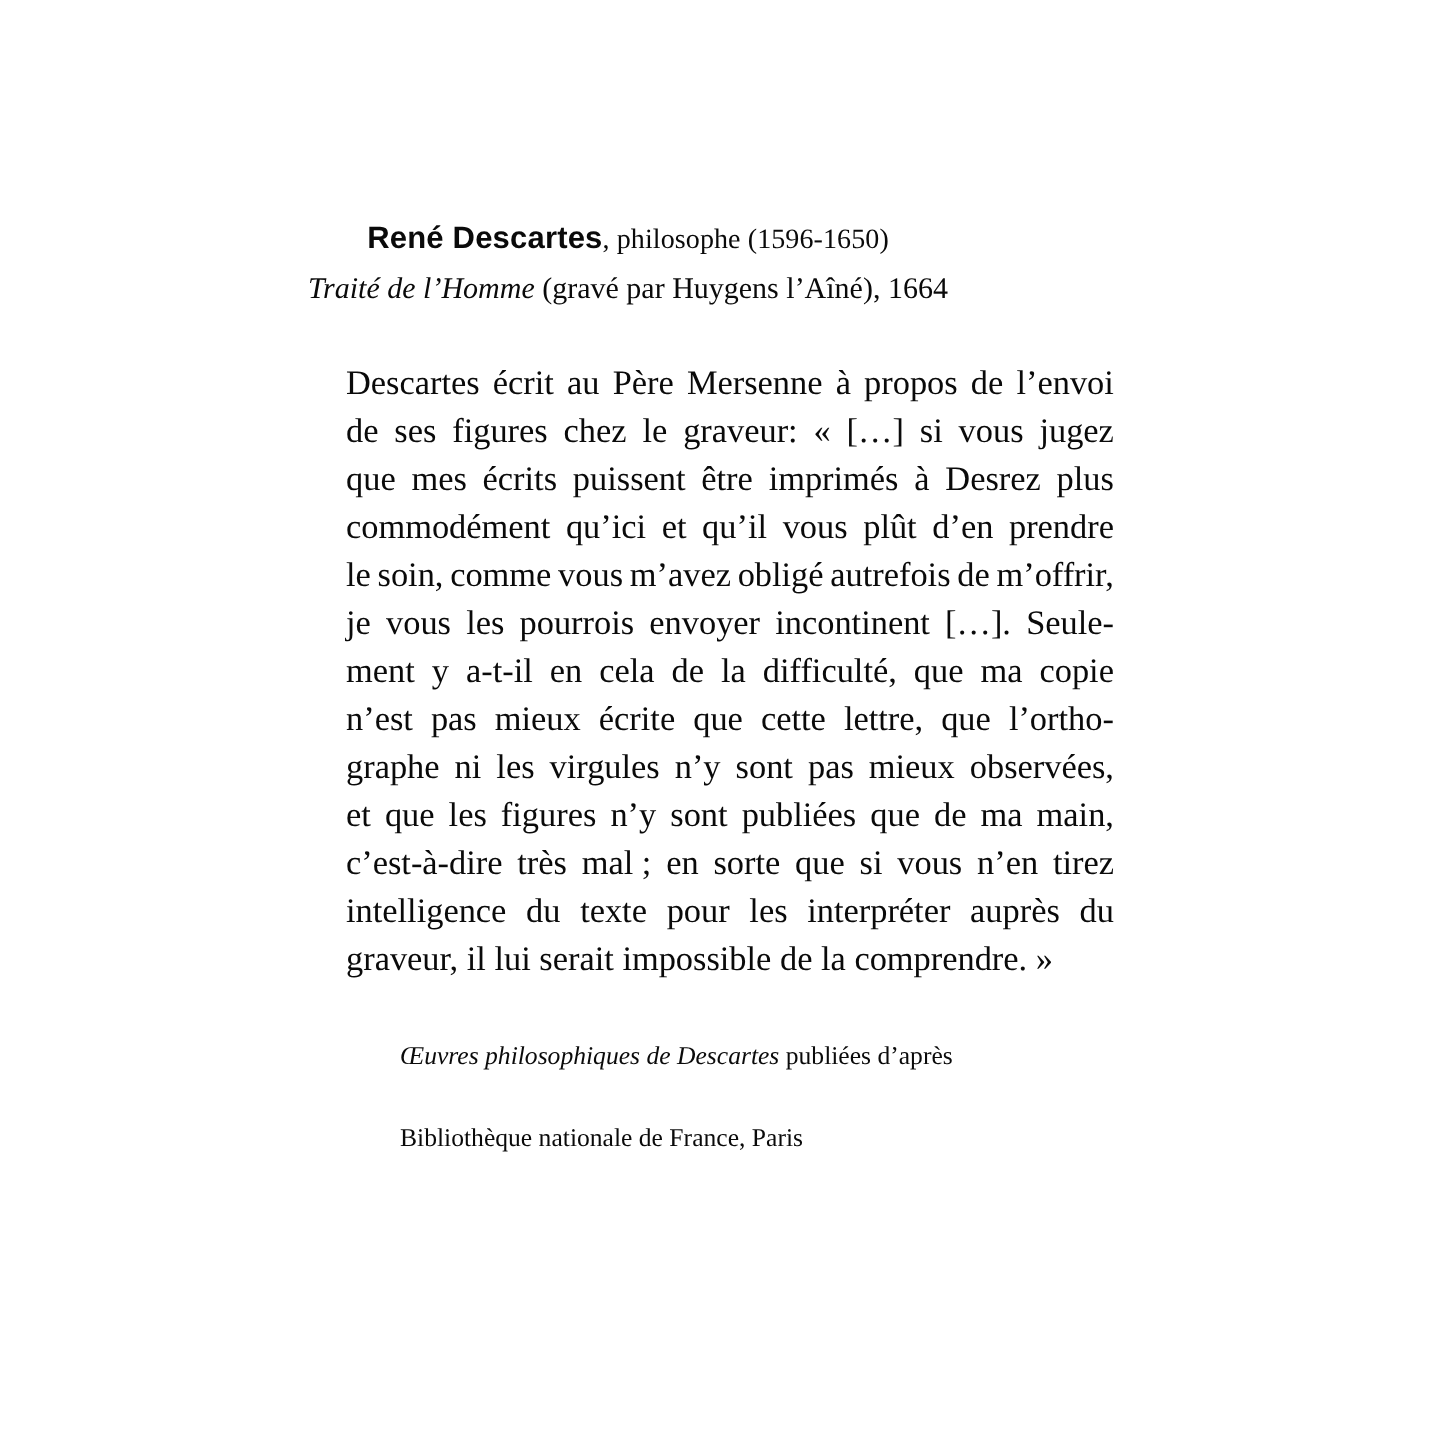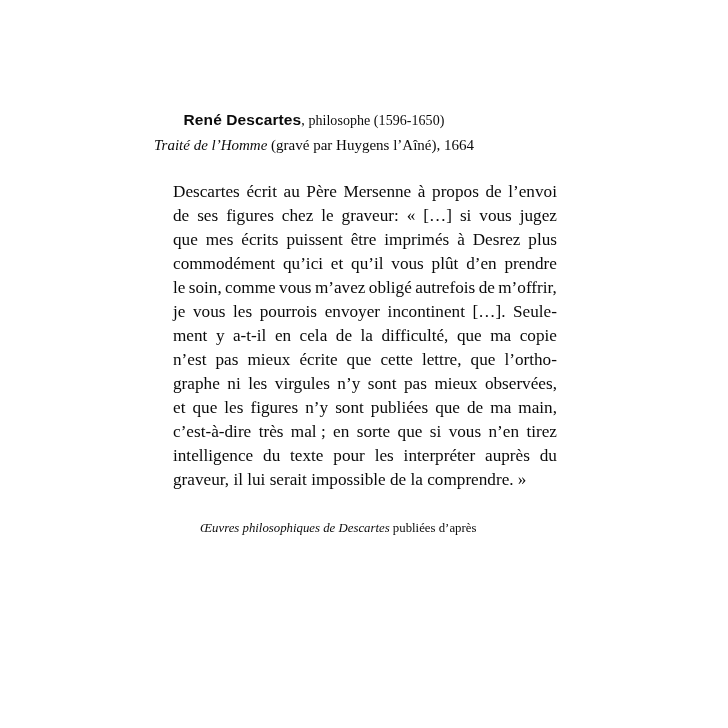--- a/index.html
+++ b/index.html
@@ -264,14 +264,15 @@
       </div>
       <div class="jrow left">
         <span>graveur, il lui serait impossible de la comprendre. »</span>
       </div>
     </div>
 
   <div class="citation">
     <span class="citation-line"><span class="cit-italic">Œuvres philosophiques de Descartes</span><span> publiées d’après</span></span>
   </div>
 
+  <div class="credit">Bibliothèque nationale de France, Paris</div>
 
 </div>
 
 </body></html>

